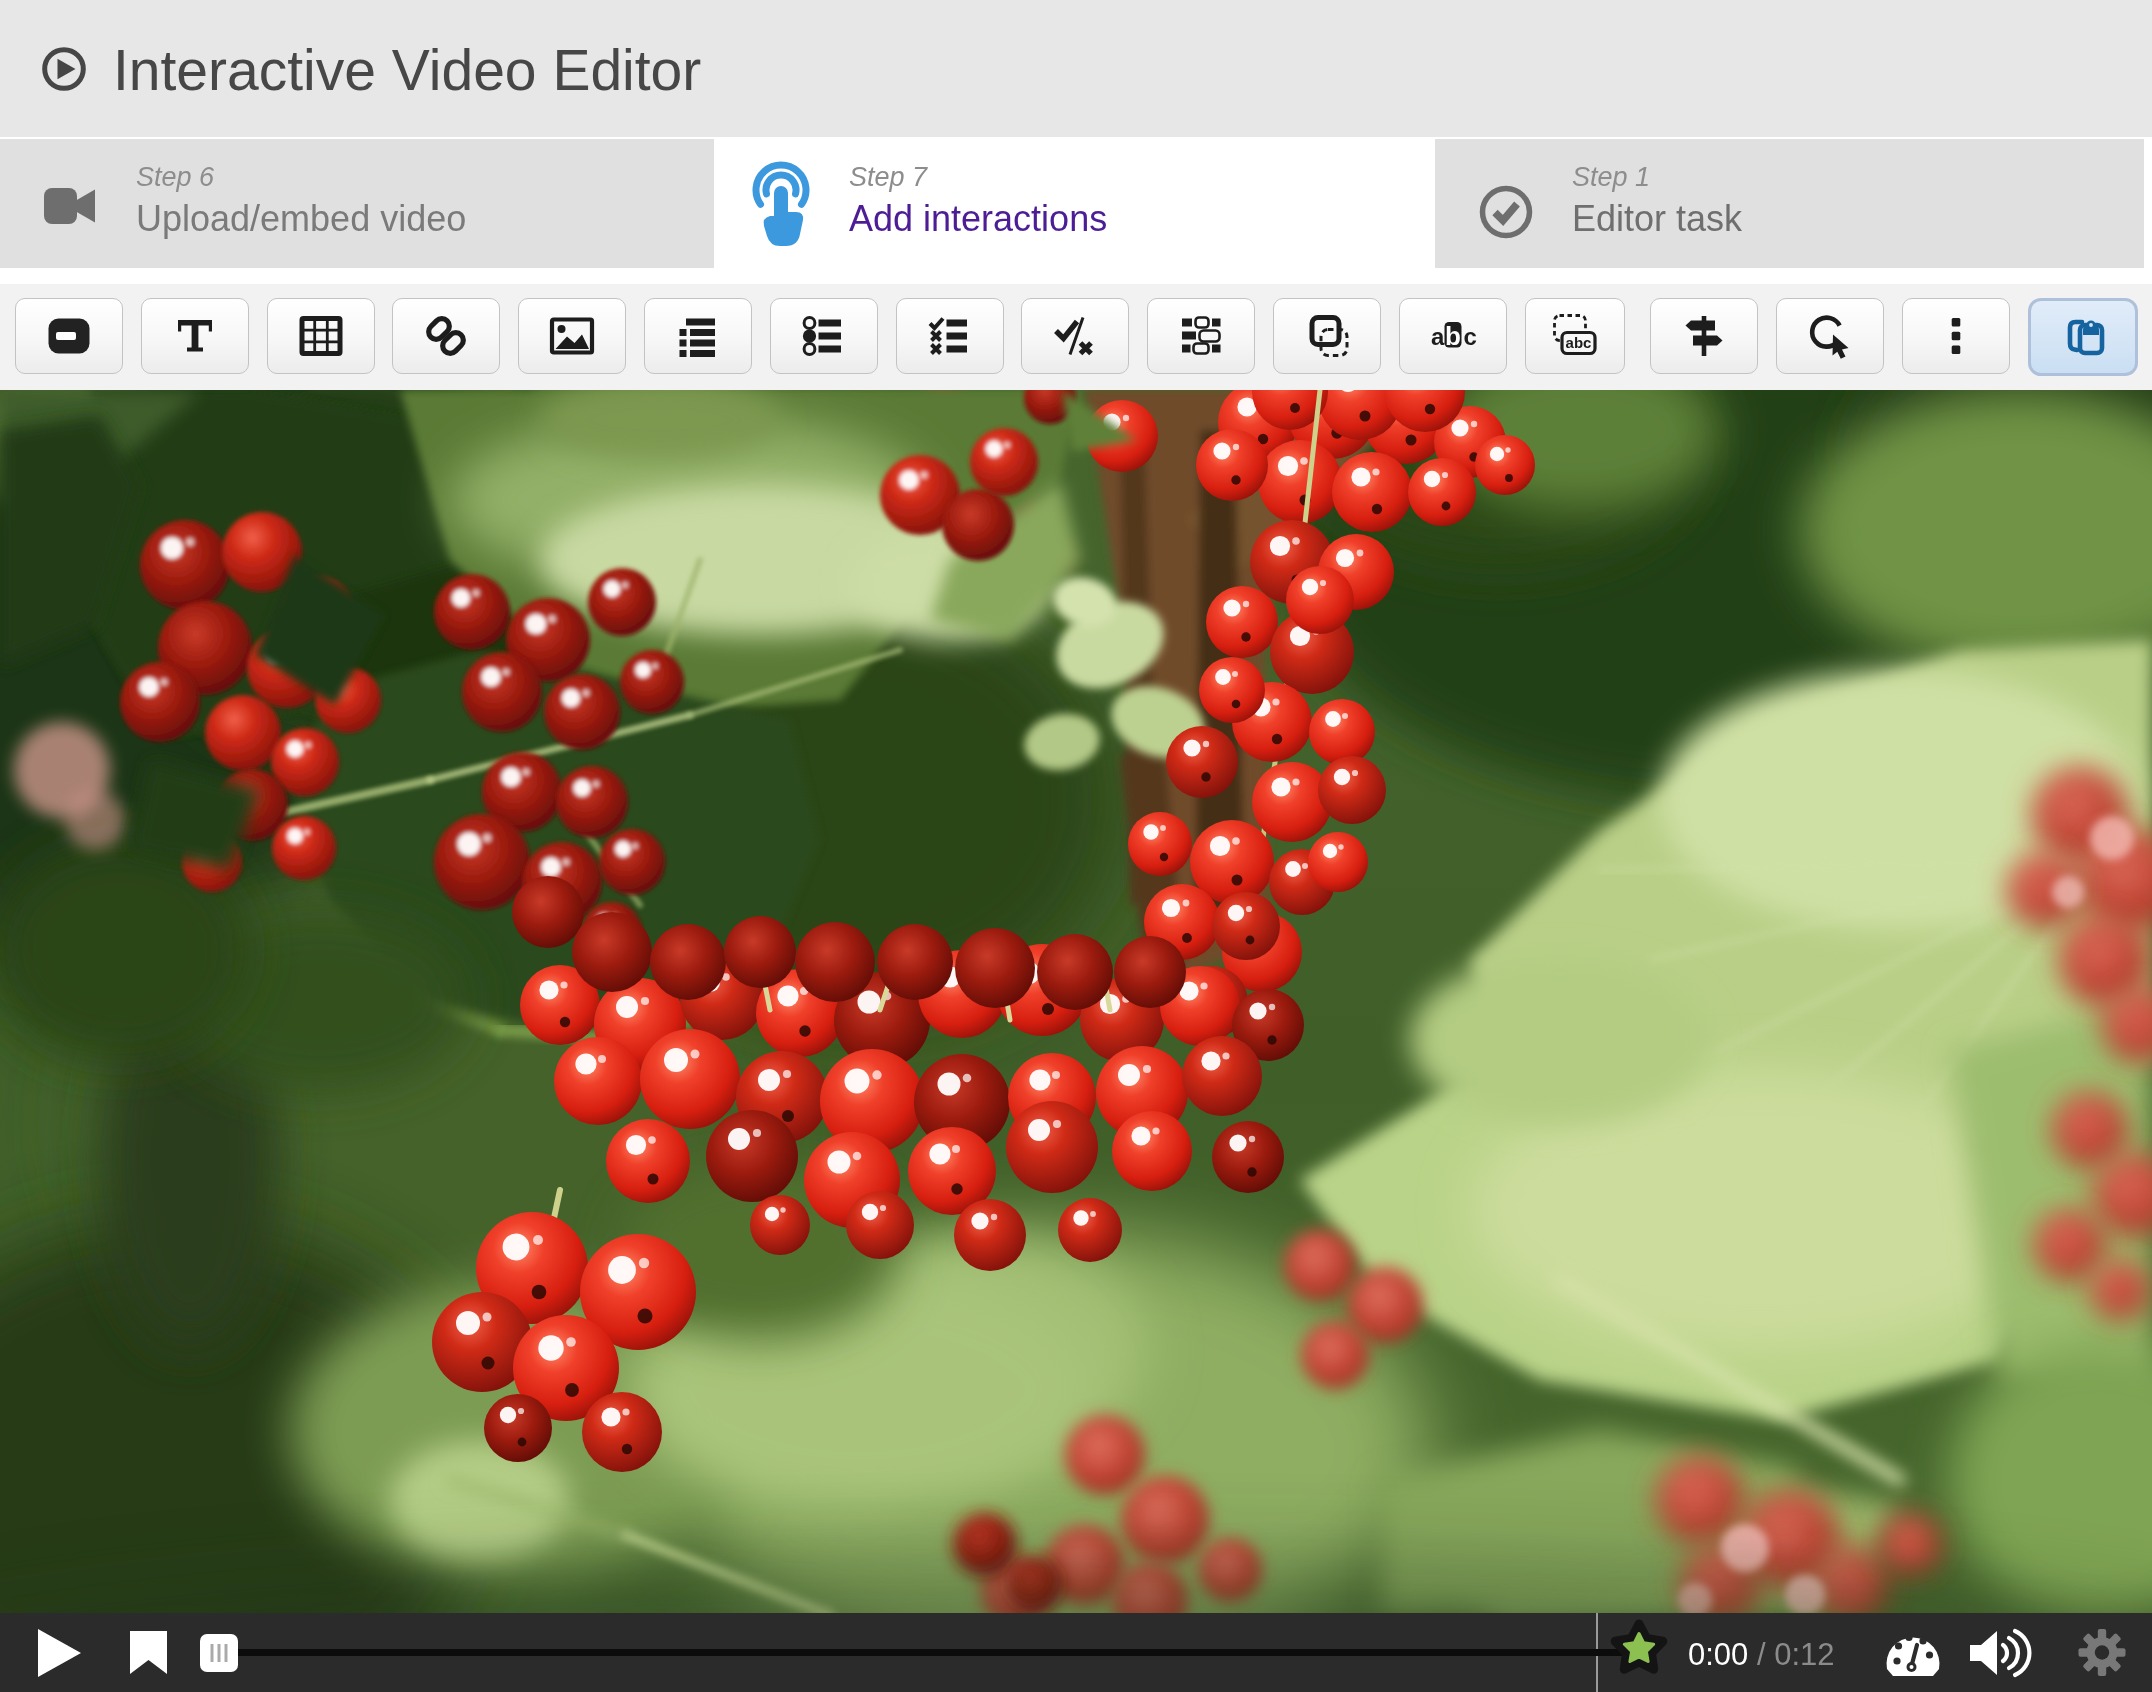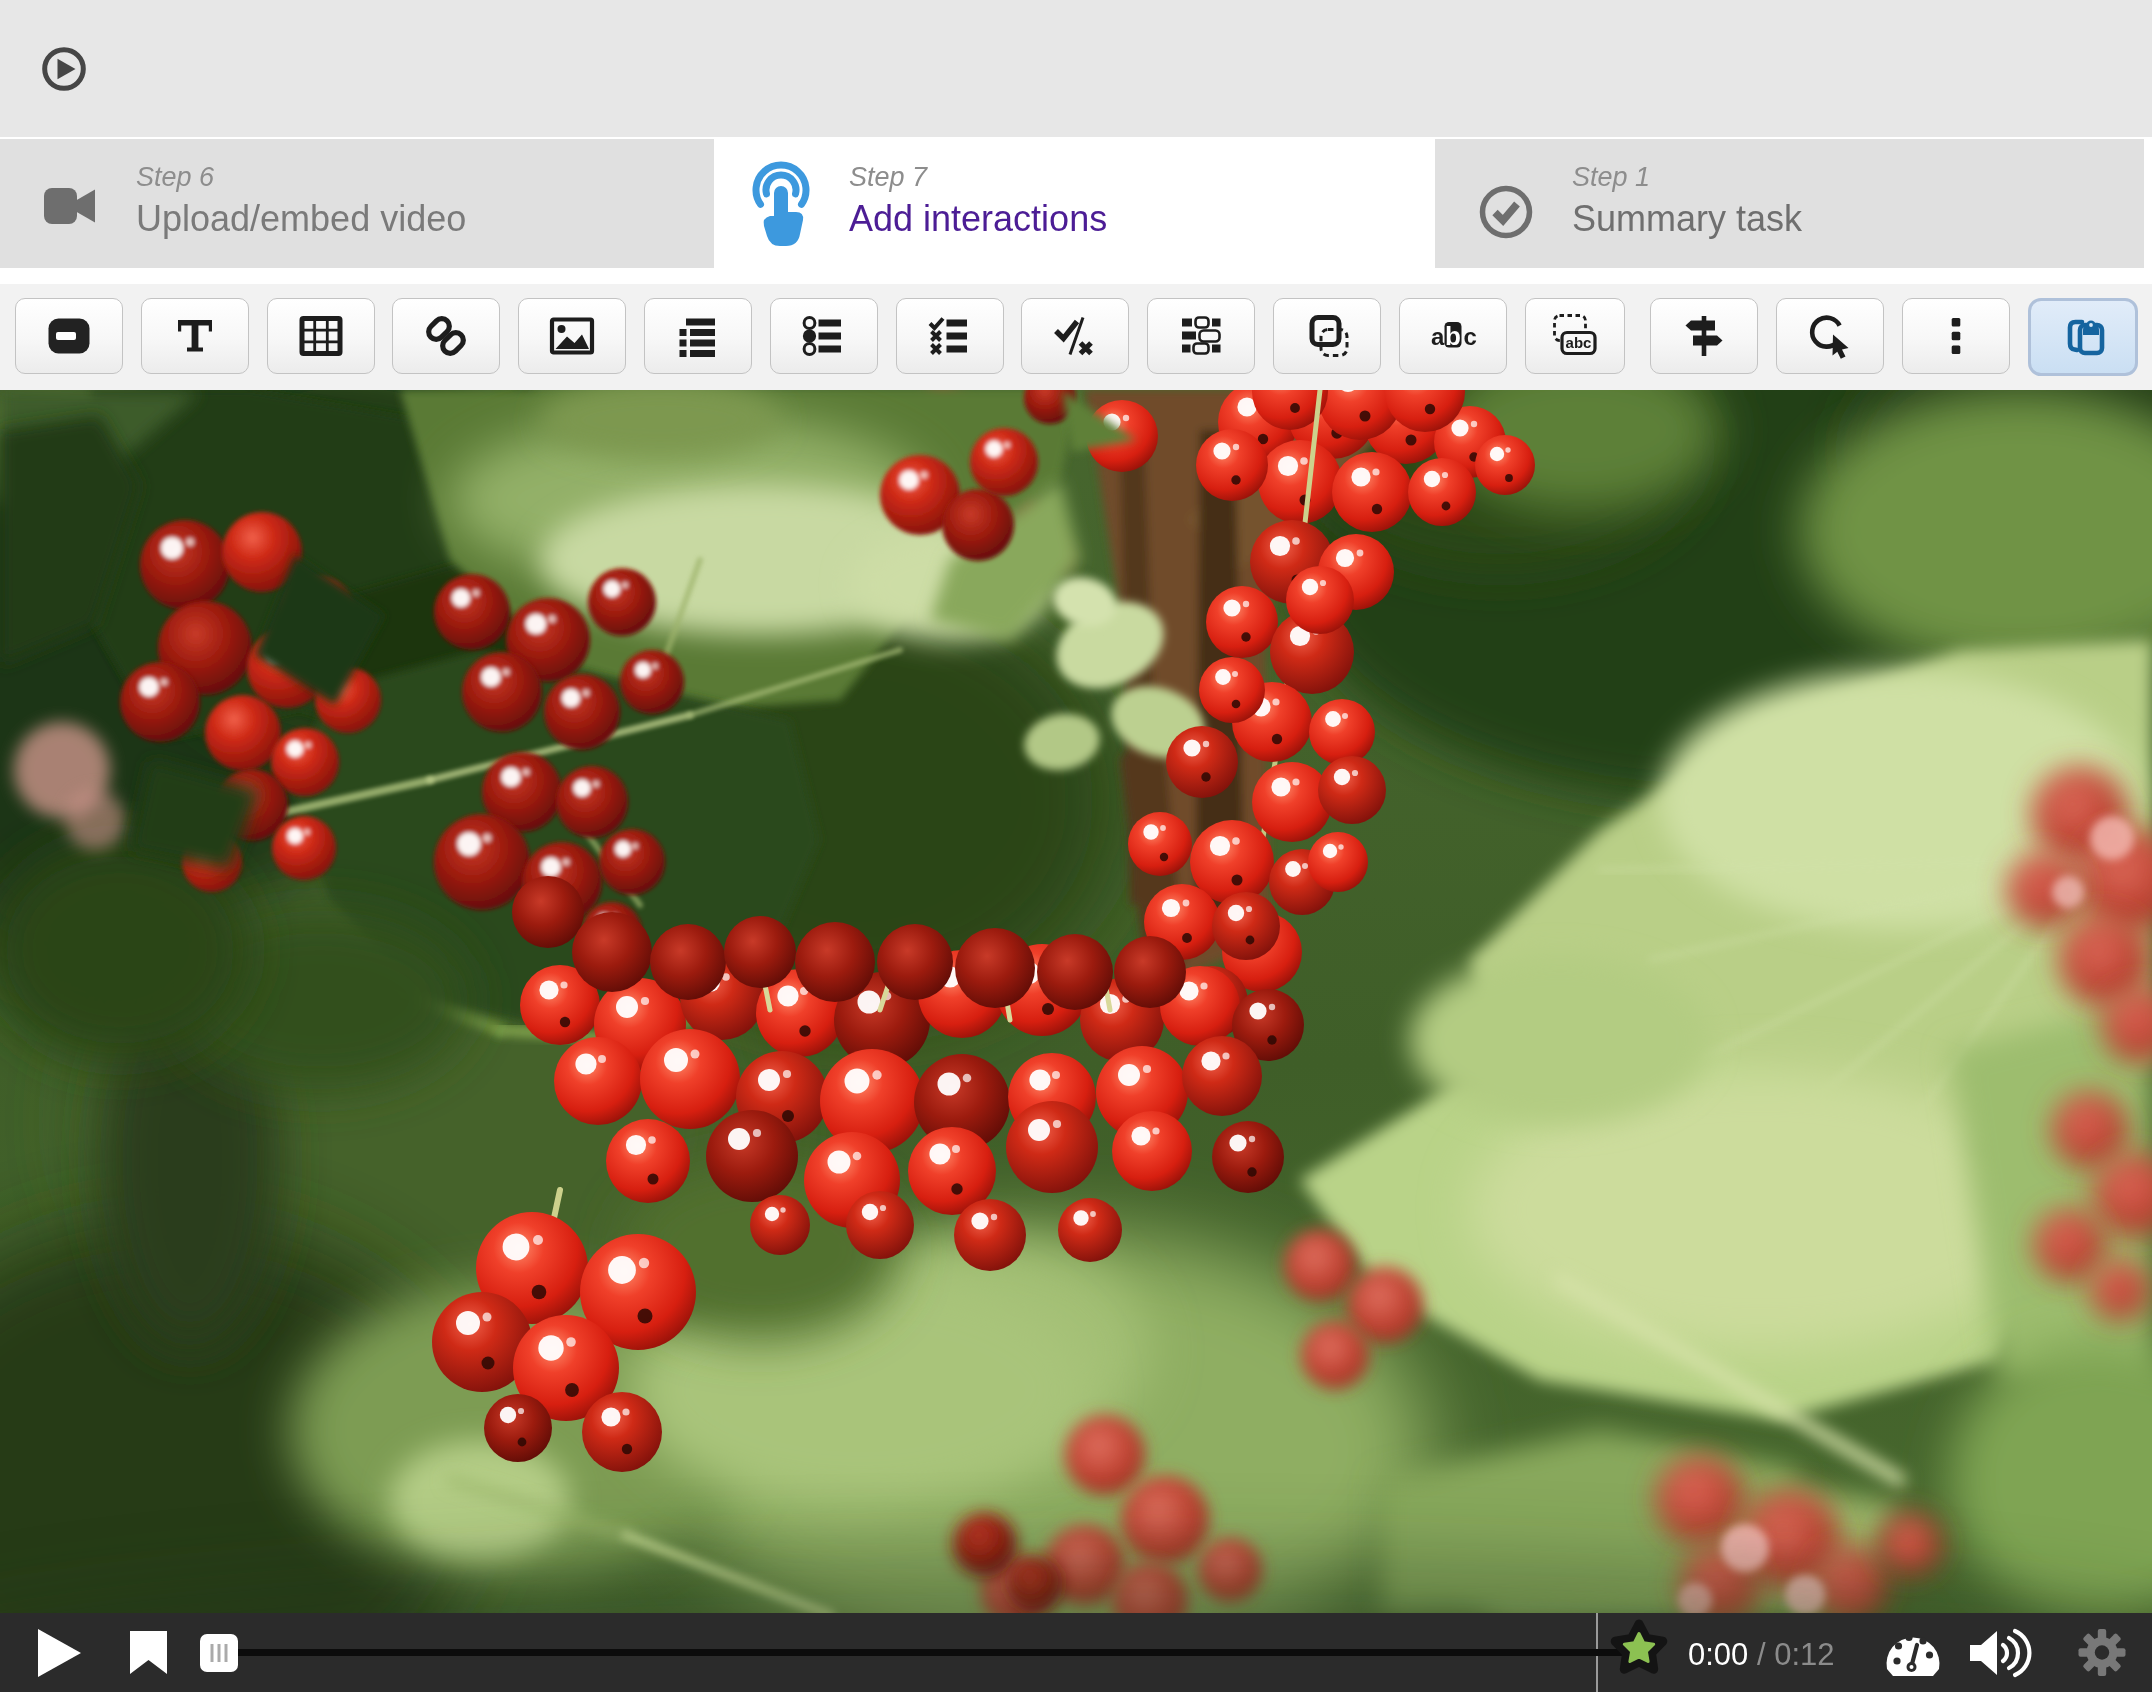--- a/index.html
+++ b/index.html
@@ -5,20 +5,21 @@
 .tbtn{position:absolute;top:298px;border-radius:10px;display:flex;align-items:center;justify-content:center}
 .stepN{position:absolute;top:25px;font-style:italic;font-size:27px;color:#8d8d8d}
 .stepT{position:absolute;top:61px;font-size:36px}
 </style></head><body>
 
 <div style="position:absolute;left:0;top:0;width:2152px;height:137px;background:#e7e7e7">
  <svg width="44" height="44" viewBox="0 0 44 44" style="position:absolute;left:42px;top:47px">
   <circle cx="22" cy="22" r="19.3" fill="none" stroke="#464646" stroke-width="5"></circle>
   <polygon points="15.5,11.8 15.5,32.2 33.5,22" fill="#464646"></polygon>
  </svg>
+ <div style="position:absolute;left:113px;top:37px;font-size:57px;color:#474747">Interactive Video Editor</div>
 </div>
 
 <div style="position:absolute;left:0;top:137px;width:2152px;height:147px;background:#fff">
  <div style="position:absolute;left:0;top:2px;width:714px;height:129px;background:#e0e0e0"></div>
  <div style="position:absolute;left:1435px;top:2px;width:709px;height:129px;background:#e0e0e0"></div>
  <svg width="52" height="50" viewBox="0 0 52 50" style="position:absolute;left:44px;top:44px">
       <rect x="0" y="7" width="33" height="36" rx="8" fill="#6e6e6e"></rect>
       <path d="M31,20 L51,8.5 L51,41.5 L31,30 Z" fill="#6e6e6e"></path>
     </svg>
  <div class="stepN" style="left:136px">Step 6</div>
@@ -30,21 +31,21 @@
       </g>
       <path d="M24,33 a7,7 0 1 1 14,0 L38,52 L46,52 Q54,52 53,60 L50,74 Q48,86 36,86 L30,86 Q20,86 17,76 L14,66 Q12,58 20,56 L24,56 Z" fill="#3d99de"></path>
     </svg>
  <div class="stepN" style="left:849px">Step 7</div>
  <div class="stepT" style="left:849px;color:#4c1d95">Add interactions</div>
  <svg width="54" height="54" viewBox="0 0 54 54" style="position:absolute;left:1479px;top:48px">
       <circle cx="27" cy="27" r="23.5" fill="none" stroke="#6e6e6e" stroke-width="5.5"></circle>
       <path d="M16,27.5 l8,8 L38,19" fill="none" stroke="#6e6e6e" stroke-width="7.5"></path>
     </svg>
  <div class="stepN" style="left:1572px">Step 1</div>
- <div class="stepT" style="left:1572px;color:#6f6f6f">Summary task</div>
+ <div class="stepT" style="left:1572px;color:#6f6f6f">Editor task</div>
 </div>
 <div style="position:absolute;left:0;top:284px;width:2152px;height:106px;background:#f2f2f2"></div>
 <div class="tbtn" style="left:15px;width:108px;height:76px;background:linear-gradient(180deg,#ffffff 0%,#f7f7f7 55%,#ececec 100%);border:1px solid #c3c3c3;">
     <svg width="50" height="50" viewBox="0 0 50 50">
       <rect x="4.5" y="7.5" width="41" height="35" rx="10" fill="#222"></rect>
       <rect x="12" y="21" width="20" height="8" rx="2" fill="#fff"></rect>
     </svg>
   </div>
 <div class="tbtn" style="left:141px;width:108px;height:76px;background:linear-gradient(180deg,#ffffff 0%,#f7f7f7 55%,#ececec 100%);border:1px solid #c3c3c3;">
     <svg width="50" height="50" viewBox="0 0 50 50">

